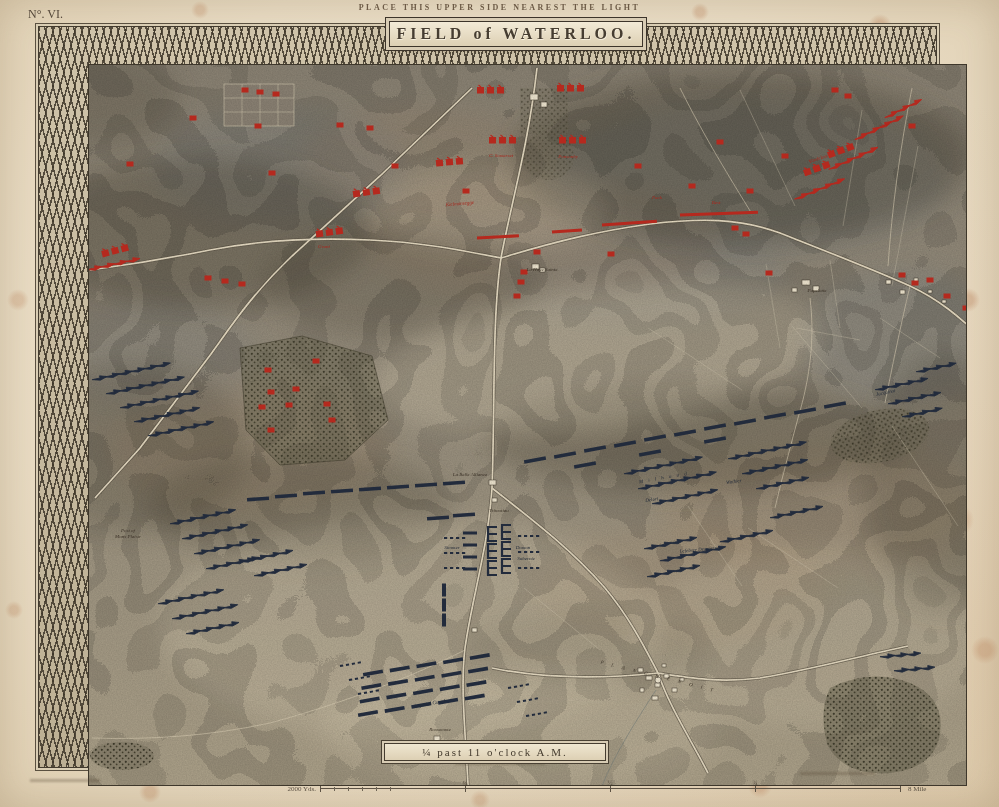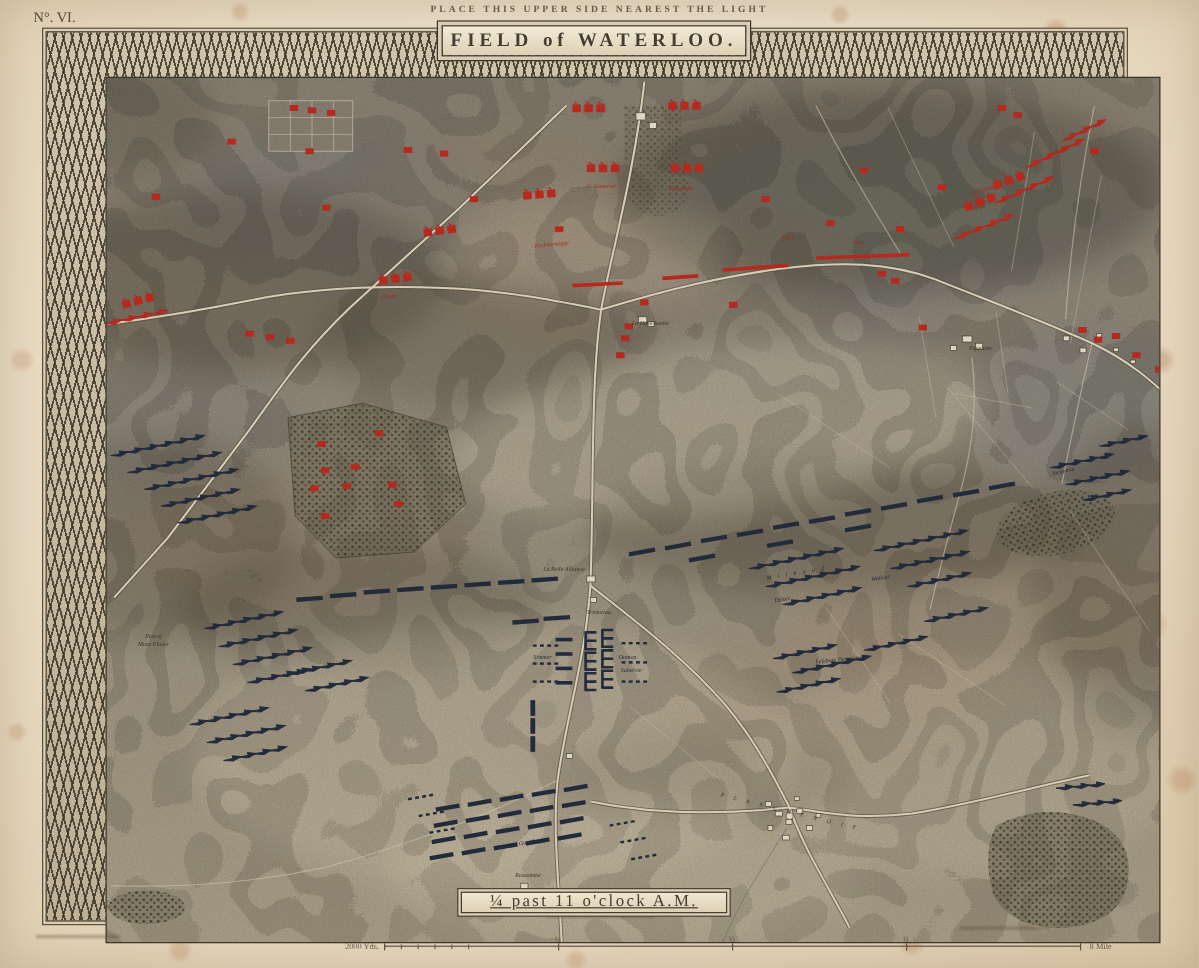--- a/index.html
+++ b/index.html
@@ -40,38 +40,38 @@
   }
   .map-area svg{display:block;}
   .top-note{
     position:absolute;left:0;top:3px;width:100%;text-align:center;
     font-size:8px;letter-spacing:2.5px;color:#6c5a46;font-weight:bold;
   }
   .corner-label{
     position:absolute;left:28px;top:7px;font-size:12px;color:#55483a;
   }
   .title-plaque{
-    position:absolute;left:368px;top:21px;width:252px;height:24px;z-index:5;
+    position:absolute;left:389px;top:21px;width:252px;height:24px;z-index:5;
     background:linear-gradient(#f2ead6,#ddd0b4);
     border:1.5px solid #3c342a;
     box-shadow:0 0 0 3px #d8ccb4, 0 0 0 4px #3c342a, 2px 3px 4px rgba(40,30,15,.45);
     display:flex;align-items:center;justify-content:center;
   }
   .title-plaque span{
     font-size:16px;font-weight:bold;letter-spacing:4px;color:#463d31;
     text-shadow:0.5px 0.5px 0 rgba(255,250,235,.7);white-space:nowrap;
   }
   .time-plaque{
     position:absolute;left:384px;top:743px;width:220px;height:16px;z-index:5;
     background:linear-gradient(#efe6d0,#ddd0b4);
     border:1px solid #463d30;
     box-shadow:0 0 0 2px #d8ccb4, 0 0 0 3px #4a4133;
     display:flex;align-items:center;justify-content:center;
   }
-  .time-plaque span{font-size:14px;letter-spacing:2px;color:#453c2f;white-space:nowrap;text-decoration:underline;}
+  .time-plaque span{font-size:11px;letter-spacing:2px;color:#453c2f;white-space:nowrap;}
   .smudge{position:absolute;background:rgba(90,75,55,.35);filter:blur(1px);}
   .scale{position:absolute;left:320px;top:788px;width:580px;height:10px;border-top:1px solid #5c5244;}
   .scale .tick{position:absolute;top:-3px;width:1px;height:6px;background:#5c5244;}
   .scale .mtick{position:absolute;top:-2px;width:1px;height:4px;background:#6d6353;}
   .scale .slabel{position:absolute;top:-10px;font-size:7px;color:#5c5244;transform:translateX(-50%);}
   .scale .endlabel{position:absolute;top:-4px;left:588px;font-size:7px;color:#5c5244;white-space:nowrap;}
   .scale .leftlabel{position:absolute;top:-4px;right:584px;font-size:7px;color:#5c5244;white-space:nowrap;}
   
   text{text-anchor:middle;}
   .pl{fill:#3a3126;font:italic 5px "Liberation Serif",serif;}

